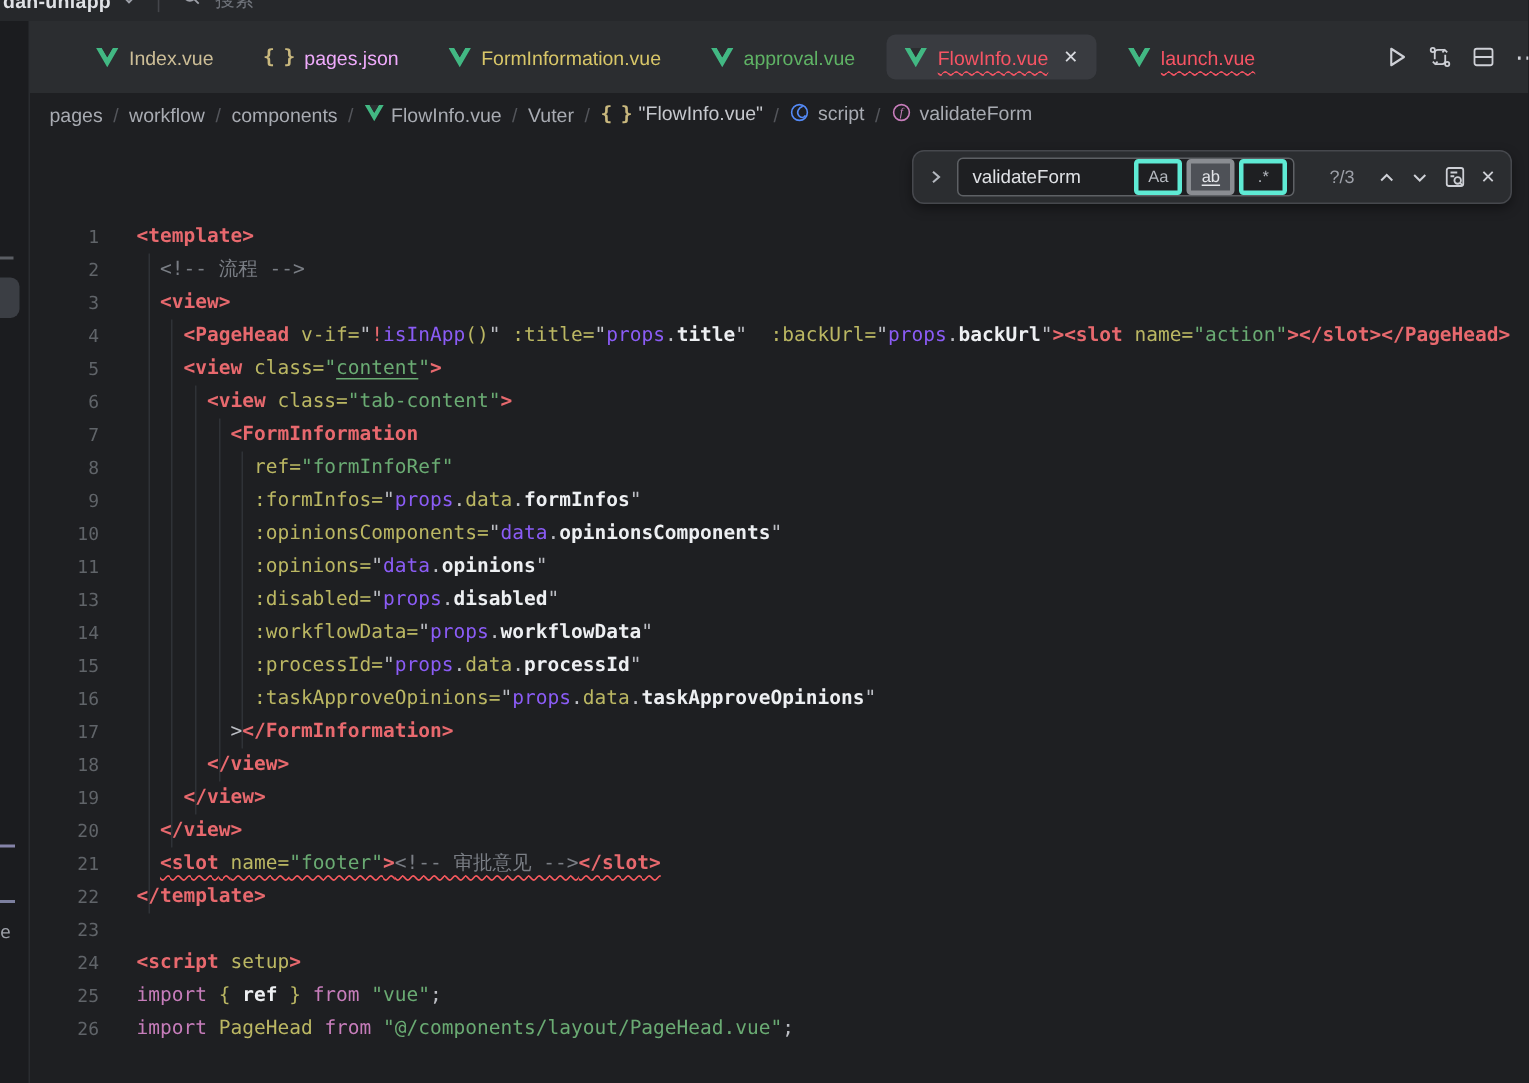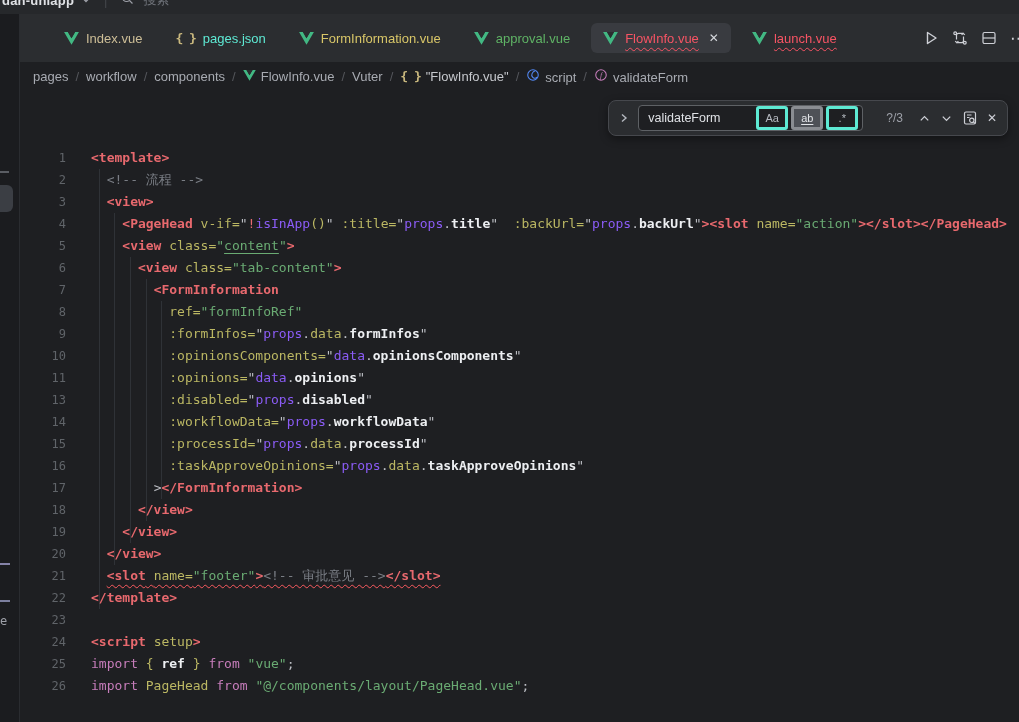--- a/index.html
+++ b/index.html
@@ -35,21 +35,21 @@
   .tab-close{color:#D7D9DE;font-size:12px;margin-left:3px;line-height:1;}
   .braces-glyph{color:#C9B87E;font-weight:bold;font-size:13px;letter-spacing:-1px;font-family:"DejaVu Sans Mono",monospace;}
   .actions{margin-left:auto;display:flex;align-items:center;gap:13px;padding-right:0;}
   .actions .icon{display:flex;align-items:center;}
   .more-glyph{color:#CED0D6;font-size:17px;line-height:1;}
   .close-glyph{color:#CED0D6;font-size:12px;line-height:1;}
 
   
   .editor{flex:1;background:#1E1F22;position:relative;overflow:hidden;}
   .breadcrumbs{height:28px;display:flex;align-items:center;padding-left:13px;font-size:13px;color:#A8ABB2;}
-  .bc-item{display:flex;align-items:flex-end;gap:5px;}
+  .bc-item{display:flex;align-items:flex-start;gap:5px;}
   .bc-item.bright{color:#C6C8CD;}
   .bc-sep{color:#54565B;margin:0 7px;}
 
   .code-area{position:absolute;left:0;top:28px;right:0;bottom:0;font-family:"DejaVu Sans Mono",monospace;font-size:13px;line-height:22px;}
   .code-scroll{position:absolute;inset:0;padding-top:57px;}
   .guide{position:absolute;width:1px;background:#2F3237;}
   .code-line{display:flex;height:22px;white-space:pre;}
   .ln{width:46px;flex:none;text-align:right;color:#606469;font-size:12px;line-height:22px;}
   .lt{padding-left:25px;}
   .t{color:#E8696E;font-weight:bold;}
@@ -116,21 +116,21 @@
               <path fill="#42B883" d="M0 0h6.2l5.8 10 5.8-10H24L12 20.7z"></path>
               <path fill="#2B2D30" d="M6.2 0h11.6L12 10z"></path>
             </svg>
           </span>
           <span class="tab-label" style="color: rgb(205, 190, 151);">Index.vue</span>
         </span>
         <span class="tab">
           <span class="icon">
             <span class="braces-glyph">{ }</span>
           </span>
-          <span class="tab-label" style="color: #5eead4;">pages.json</span>
+          <span class="tab-label" style="color: #f0abfc;">pages.json</span>
         </span>
         <span class="tab">
           <span class="icon">
             <svg width="15" height="13" viewBox="0 0 24 21">
               <path fill="#42B883" d="M0 0h6.2l5.8 10 5.8-10H24L12 20.7z"></path>
               <path fill="#2B2D30" d="M6.2 0h11.6L12 10z"></path>
             </svg>
           </span>
           <span class="tab-label" style="color: rgb(216, 198, 104);">FormInformation.vue</span>
         </span>

